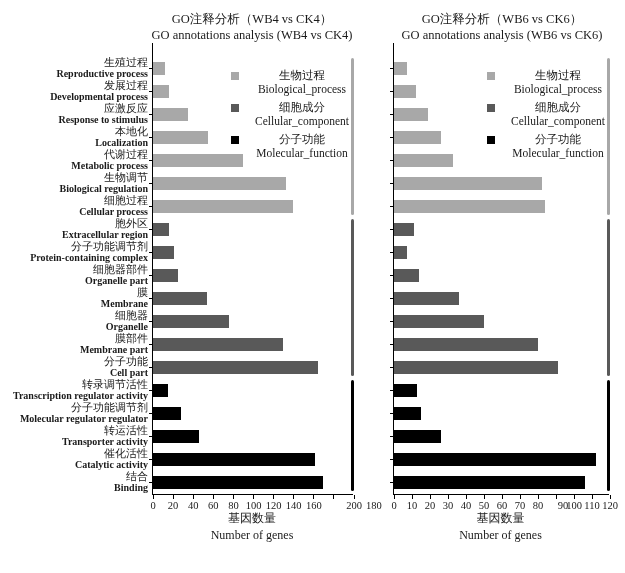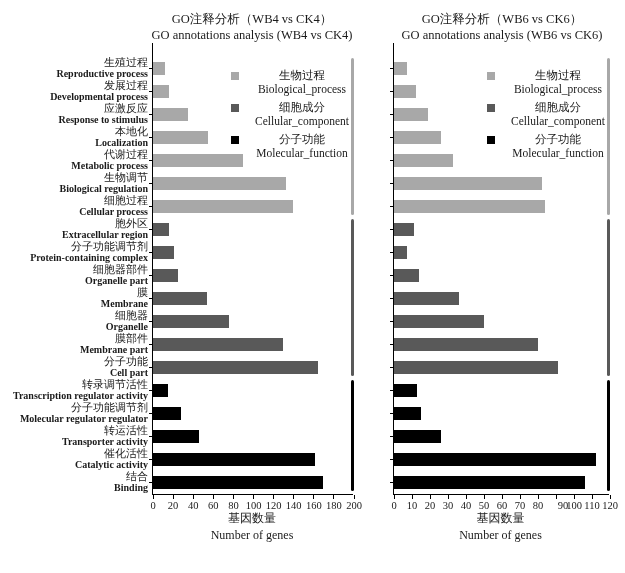--- a/index.html
+++ b/index.html
@@ -207,21 +207,21 @@
       <div class="xtick-label" style="left: 65.4px;">80</div>
       <div class="xtick-mark" style="left: 100px;"></div>
       <div class="xtick-label" style="left: 85.5px;">100</div>
       <div class="xtick-mark" style="left: 120.1px;"></div>
       <div class="xtick-label" style="left: 105.6px;">120</div>
       <div class="xtick-mark" style="left: 140.2px;"></div>
       <div class="xtick-label" style="left: 125.7px;">140</div>
       <div class="xtick-mark" style="left: 160.3px;"></div>
       <div class="xtick-label" style="left: 145.8px;">160</div>
       <div class="xtick-mark" style="left: 180.4px;"></div>
-      <div class="xtick-label" style="left: 165.9px;">180</div>
+      <div class="xtick-label" style="left: 165.9px; padding-left: 40px;">180</div>
       <div class="xtick-mark" style="left: 200.5px;"></div>
       <div class="xtick-label" style="left: 186px;">200</div>
     </div>
   <div class="plot plot-right">
     <div class="yaxis-ext"></div>
   <div class="bar" style="top: 7px; width: 12.6px; background: rgb(168, 168, 168);"></div>
       <div class="ytick" style="top: 13px;"></div>
       <div class="bar" style="top: 30px; width: 21.6px; background: rgb(168, 168, 168);"></div>
       <div class="ytick" style="top: 36px;"></div>
       <div class="bar" style="top: 53px; width: 34.2px; background: rgb(168, 168, 168);"></div>

